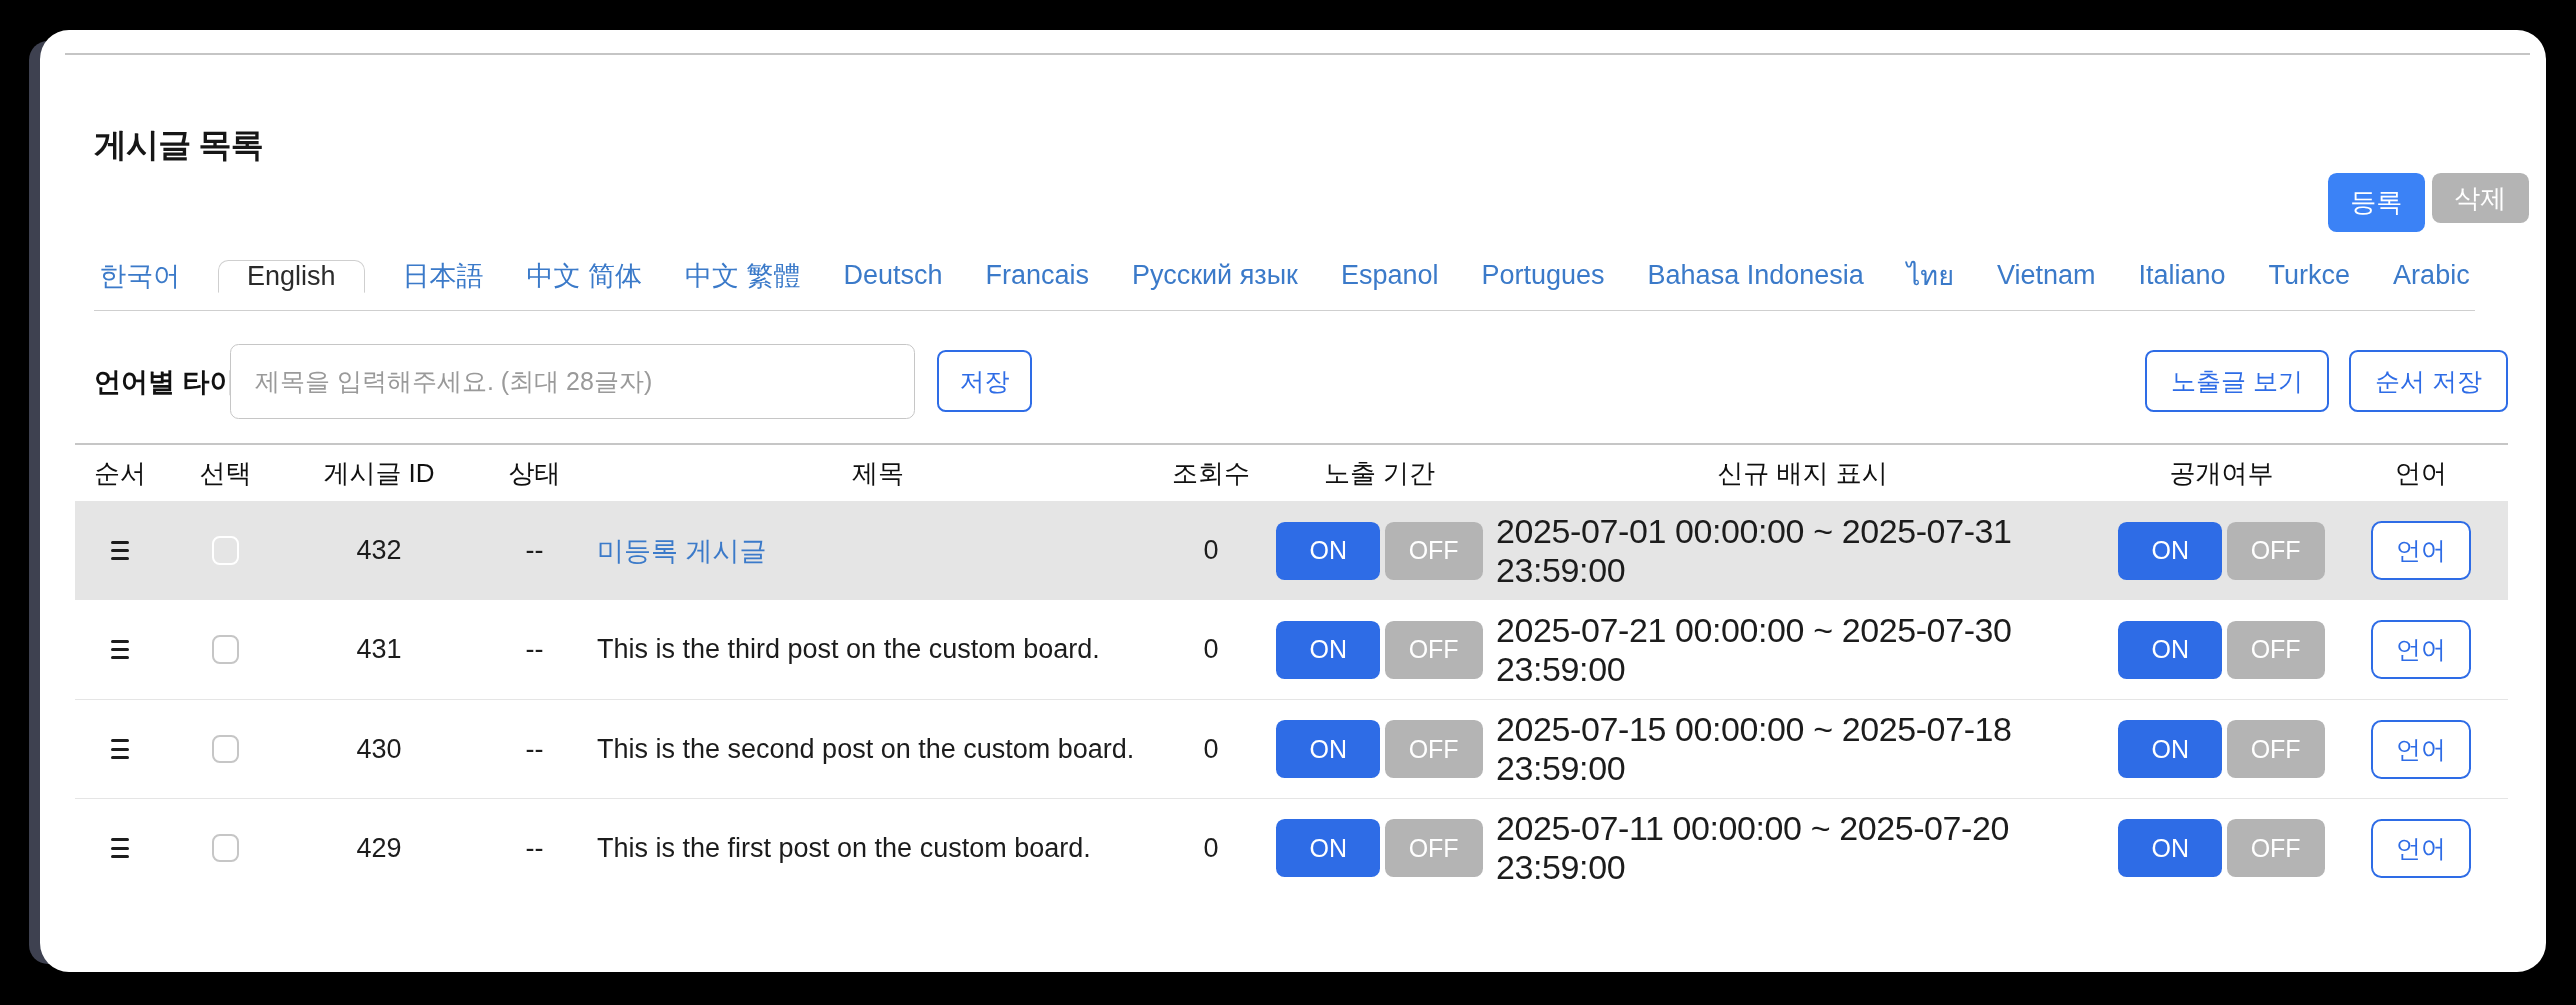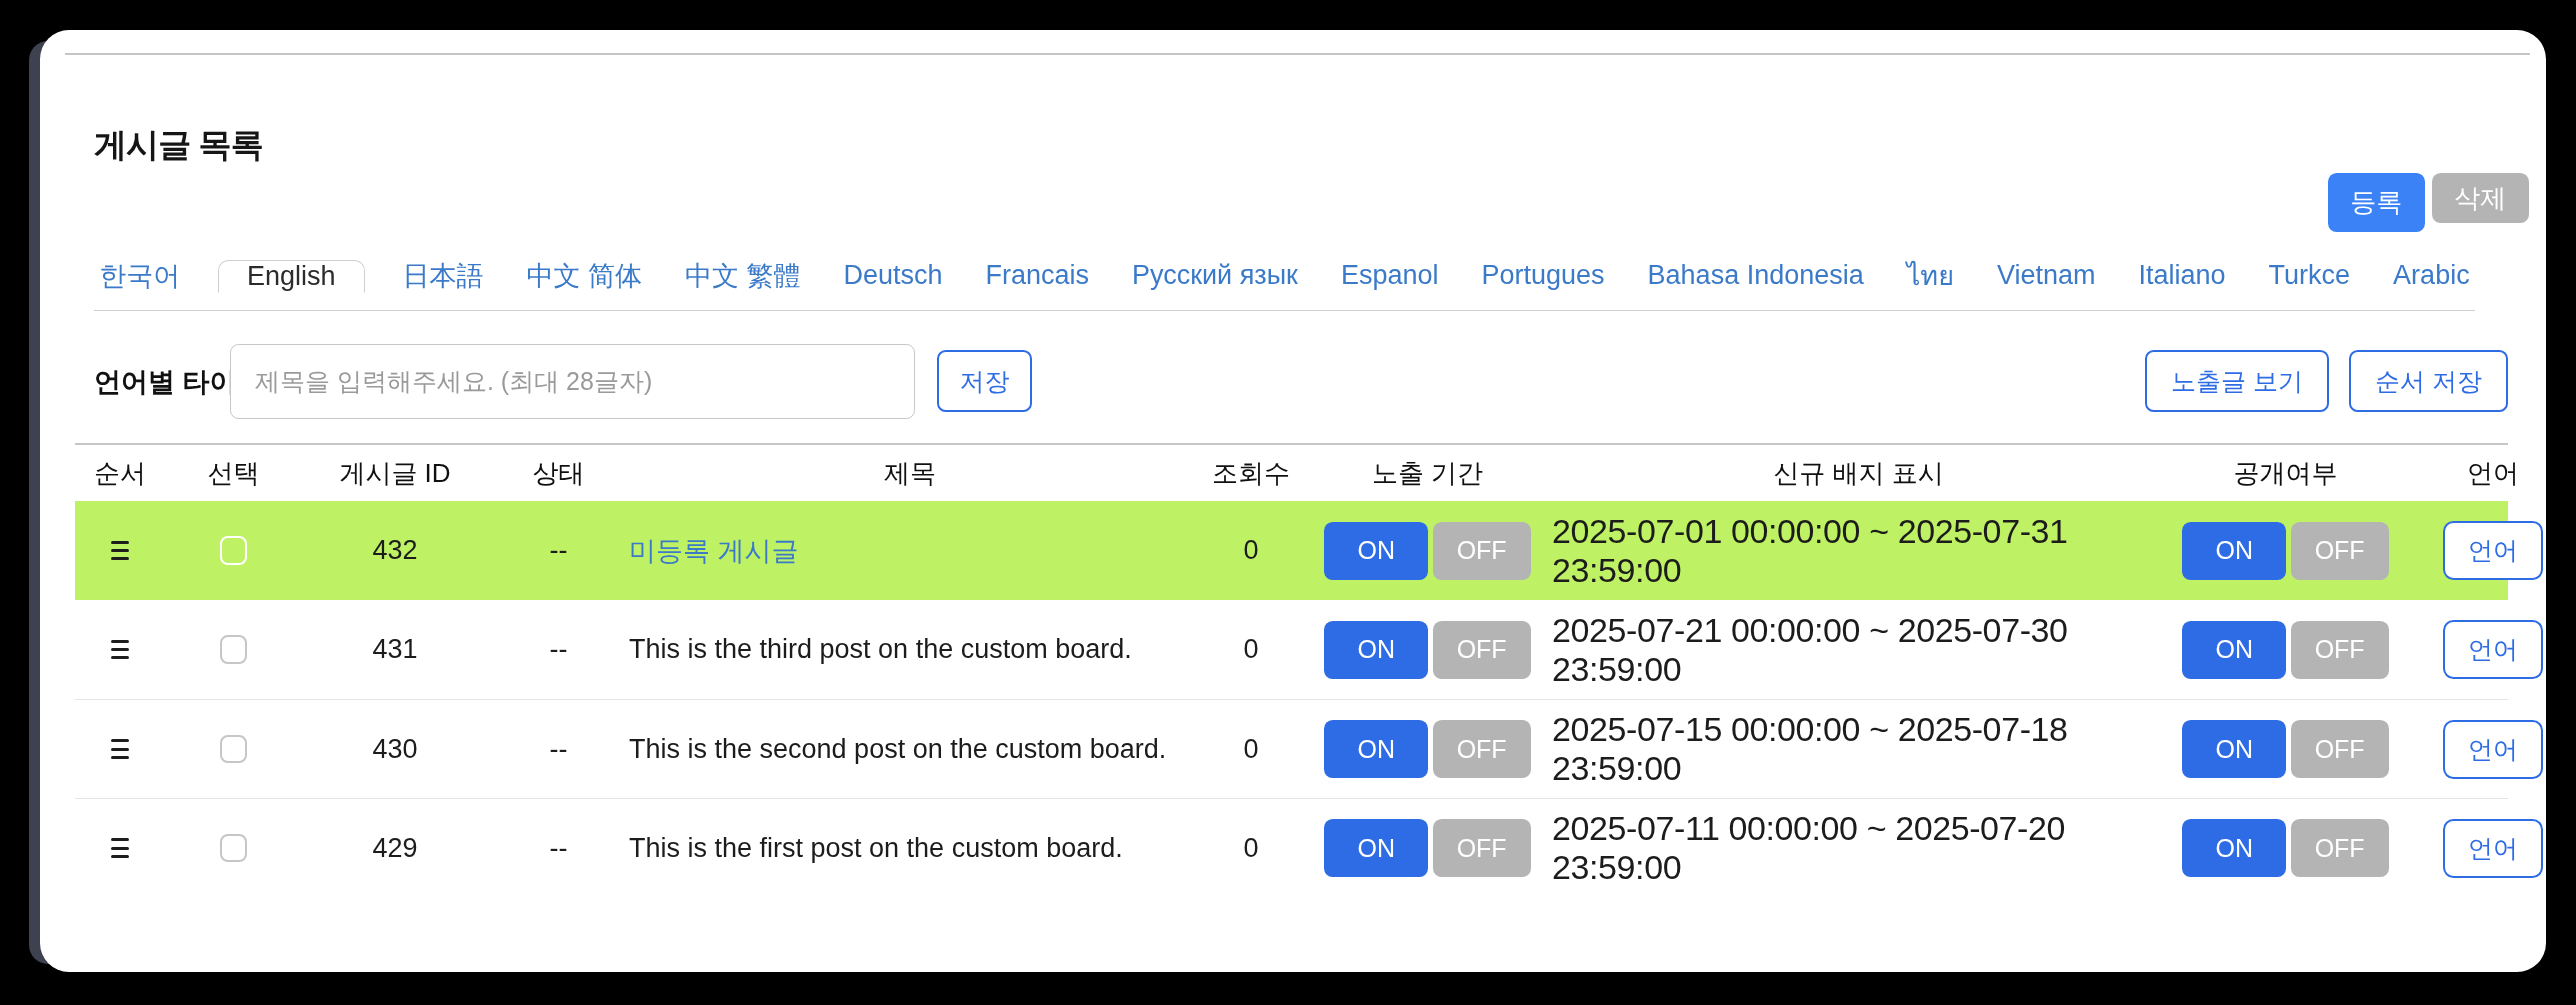--- a/index.html
+++ b/index.html
@@ -36,26 +36,26 @@
                  border:1.7px solid #c6c6c6; border-radius:8.6px; padding:0 24px;
                  font-size:25px; color:#222; font-family:inherit; outline:none; }
   .title-input::placeholder { color:#9a9a9a; }
   .btn-outline { background:#fff; border:2.6px solid #2e6ce6; color:#2e6ce6; border-radius:8.6px;
                  font-size:25px; height:62px; cursor:pointer; font-family:inherit; }
   .save-btn { position:absolute; left:843px; top:6px; width:95px; }
   .right-actions { position:absolute; right:0; top:6px; display:flex; gap:20px; }
   .right-actions .btn-outline { padding:0 24px; }
 
   .table { position:absolute; left:35px; top:413px; width:2433px; }
-  .grid-row { display:grid; grid-template-columns:90px 121px 186px 125px 562px 104px 233px 613px 225px 174px;gap:8px; }
+  .grid-row { display:grid; grid-template-columns:90px 121px 186px 125px 562px 104px 233px 613px 225px 174px; }
   .thead { height:58px; border-top:2.6px solid #c6c6c6; }
   .th { display:flex; align-items:center; justify-content:center; font-size:26px; font-weight:500; color:#101010; }
   .row { height:99px; }
   .row + .row { border-top:1.7px solid #e5e5e5; }
-  .row.hl { background:#bef264; border-top:none; }
+  .row.hl { background:#e5e5e5; border-top:none; }
   .row.hl + .row { border-top:none; }
   .cell { display:flex; align-items:center; justify-content:center; font-size:27px; color:#1c1c1c; }
   .cell.c4 { justify-content:flex-start; }
   .cell.c6, .cell.c8 { gap:4.3px; }
   .cell.c7 { font-size:34px; letter-spacing:-0.4px; }
 
   .drag { display:flex; flex-direction:column; gap:5.2px; width:18px; cursor:grab; }
   .drag i { display:block; height:3px; background:#1d1d1d; border-radius:1.7px; }
 
   .checkbox { width:27px; height:28.5px; border:2.6px solid #c6c6c6; border-radius:7.8px; background:#fff; cursor:pointer; }

